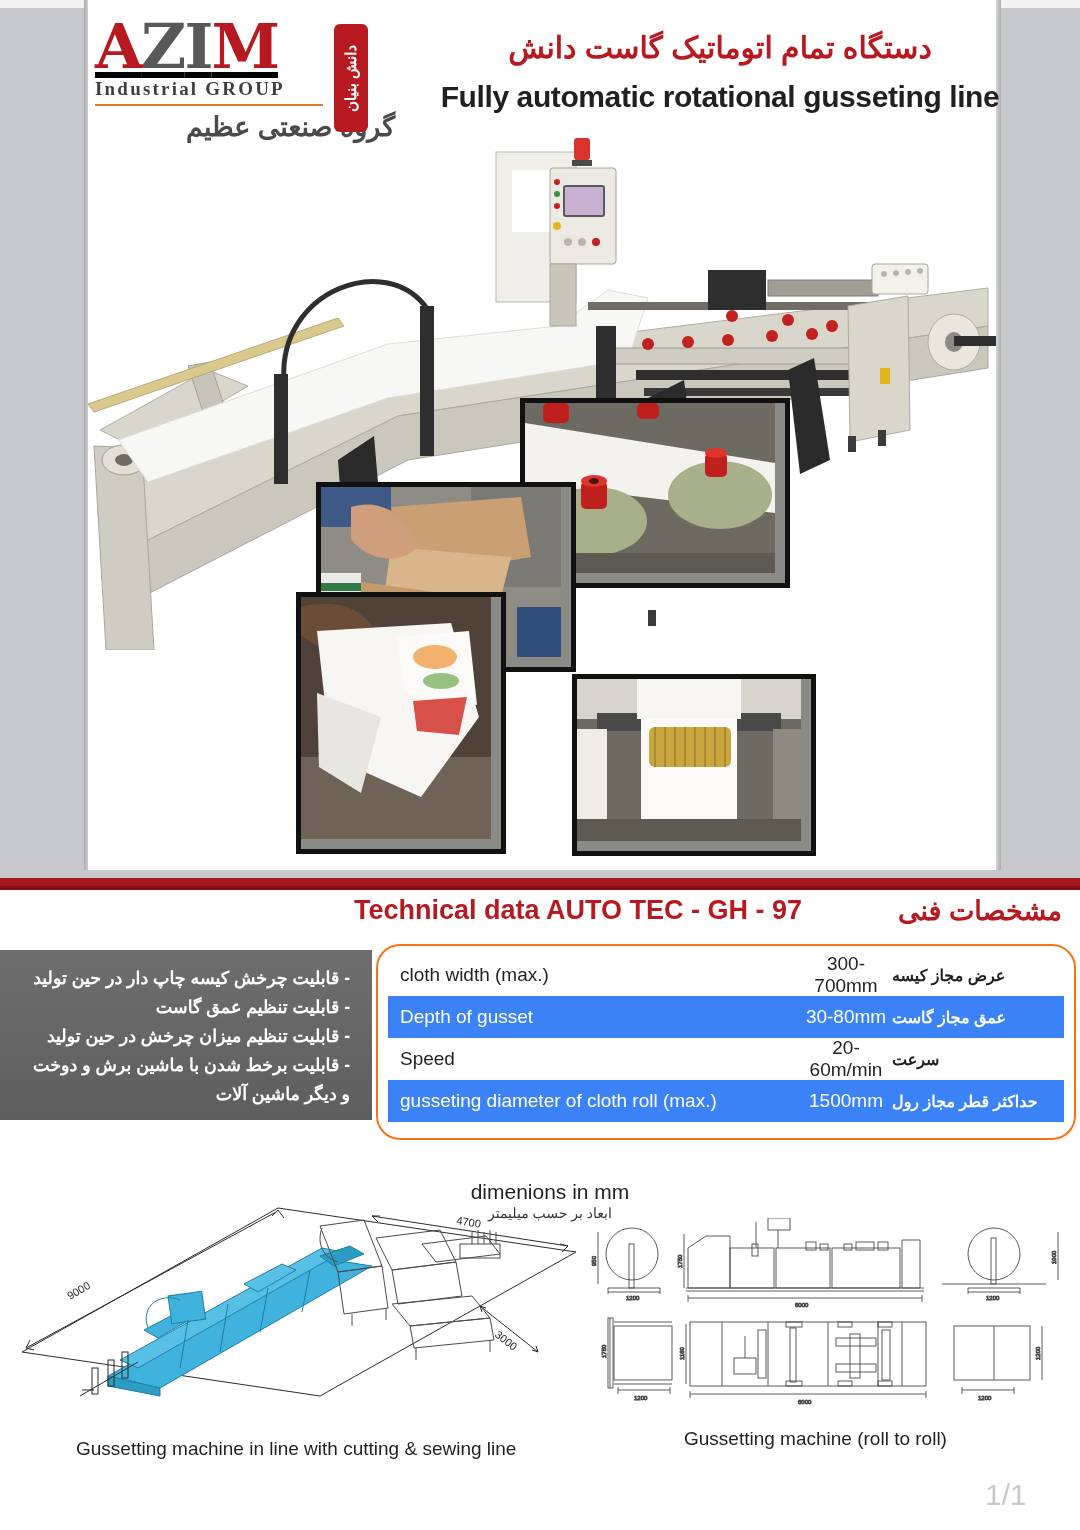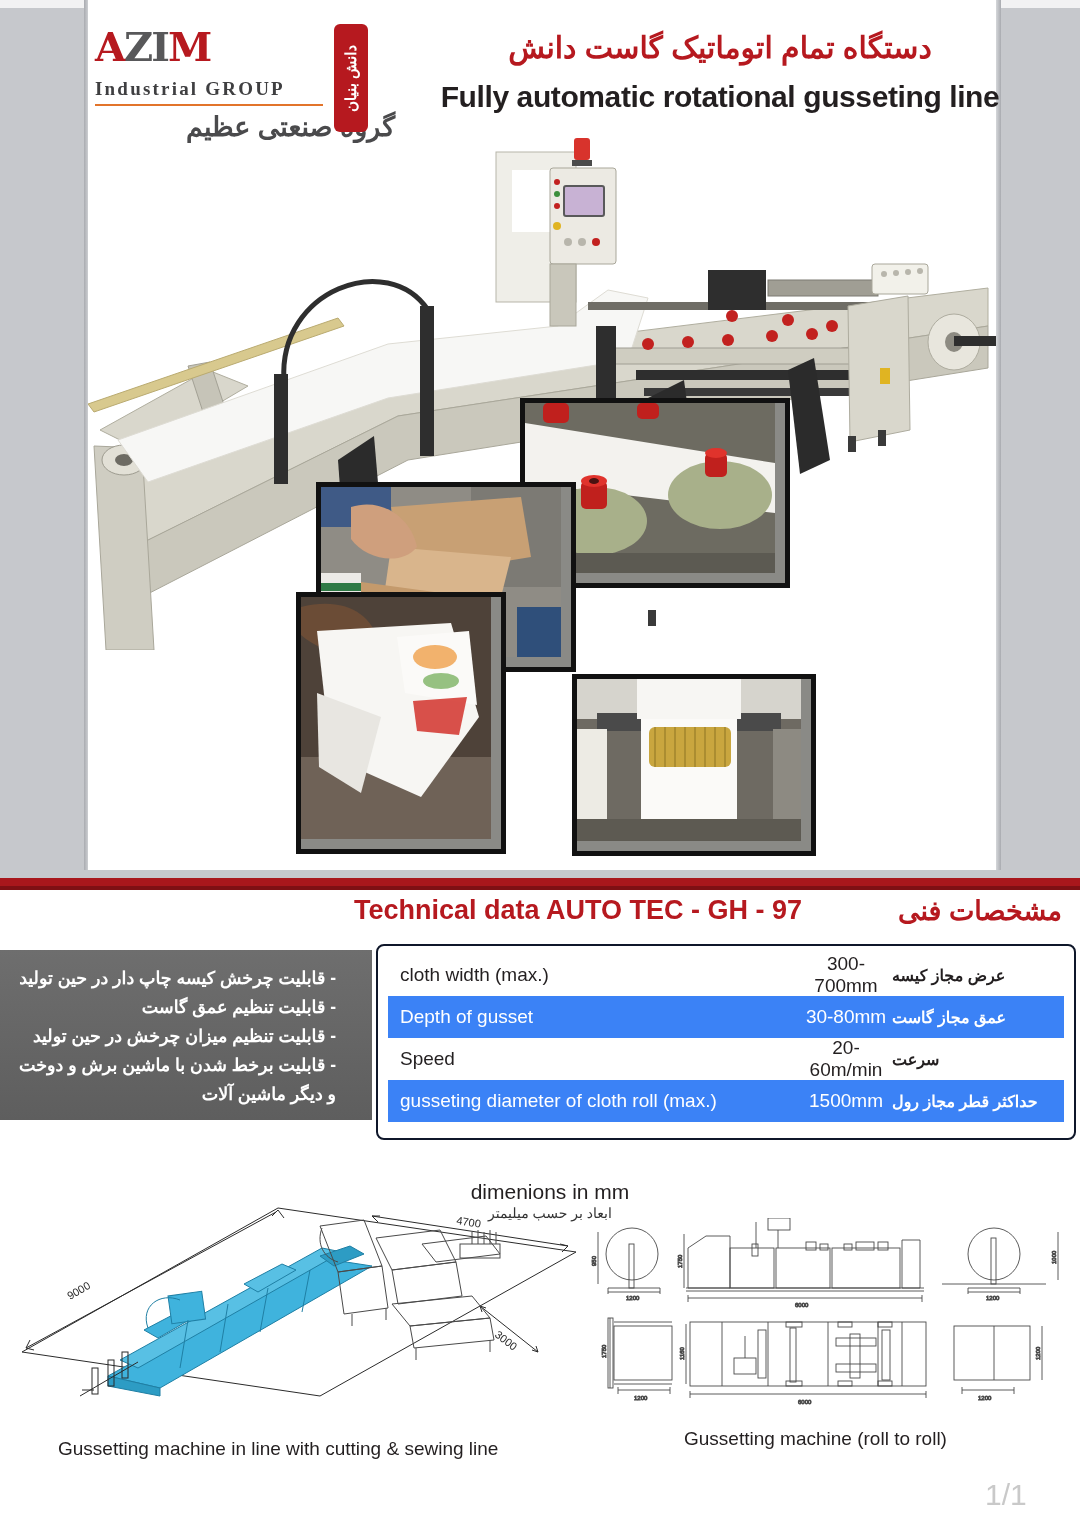--- a/index.html
+++ b/index.html
@@ -7,21 +7,21 @@
 
   
   #hero{position:absolute;left:0;top:0;width:1080px;height:878px;background:#c6c8cc;}
   #hero-inner{position:absolute;left:88px;top:0;width:908px;height:870px;background:#fff;}
   #hero-shadow-l{position:absolute;left:84px;top:0;width:5px;height:870px;background:linear-gradient(90deg,#a9abb0,#d5d7da);}
   #hero-shadow-r{position:absolute;left:996px;top:0;width:5px;height:870px;background:linear-gradient(90deg,#d5d7da,#a9abb0);}
   #hero-top-gap{position:absolute;left:0;top:0;width:1080px;height:8px;background:#f2f2f3;}
 
   
   #logo{position:absolute;left:95px;top:18px;width:300px;height:130px;}
-  .logo-word{font-family:"DejaVu Serif",serif;font-weight:bold;font-size:40px;letter-spacing:-2px;line-height:58px;}
+  .logo-word{font-family:"DejaVu Serif",serif;font-weight:bold;font-size:62px;letter-spacing:-2px;line-height:58px;text-decoration:underline;}
   .lw-a{color:#b6191f;}.lw-z{color:#58585a;}.lw-i{color:#58585a;}.lw-m{color:#b6191f;}
   #logo-sub{font-family:Liberation Serif, serif;font-size:19px;letter-spacing:2.2px;color:#3f3f41;margin-top:2px;font-weight:bold;}
   #logo-rule{width:228px;height:2px;background:#e2742b;margin-top:4px;}
   #logo-fa{font-size:27px;color:#4a4a4c;font-weight:bold;direction:rtl;margin-top:5px;letter-spacing:0px;}
   #badge{position:absolute;left:334px;top:24px;width:34px;height:108px;background:#b6191f;border-radius:6px;color:#fff;}
   #badge span{display:block;writing-mode:vertical-rl;text-orientation:mixed;transform:rotate(180deg);
     font-size:15px;direction:rtl;text-align:center;width:34px;height:108px;line-height:34px;font-weight:bold;}
 
   
   #title-fa{position:absolute;left:440px;top:30px;width:560px;text-align:center;direction:rtl;
@@ -42,47 +42,47 @@
   #red-band-shade{position:absolute;left:0;top:886px;width:1080px;height:4px;background:#7e1014;}
 
   
   #spec-head{position:absolute;left:370px;top:895px;width:710px;height:44px;}
   #spec-head-en{position:absolute;right:278px;top:0;color:#b6191f;font-size:27px;font-weight:bold;white-space:nowrap;}
   #spec-head-fa{position:absolute;right:18px;top:0;color:#b6191f;font-size:27px;font-weight:bold;direction:rtl;white-space:nowrap;}
 
   
   #features{position:absolute;left:0;top:950px;width:372px;height:170px;
     background:linear-gradient(180deg,#6e6e6e,#5e5e5e);color:#fff;direction:rtl;text-align:right;
-    padding:14px 36px 0 14px;box-sizing:border-box;}
+    padding:14px 22px 0 14px;box-sizing:border-box;}
   #features li{list-style:none;font-size:17.5px;font-weight:bold;line-height:29px;white-space:nowrap;}
   #features ul{margin:0;padding:0;}
 
   
   #spec-card{position:absolute;left:376px;top:944px;width:700px;height:196px;
-    background:#fff;border:2px solid #0f172a;border-radius:8px;box-sizing:border-box;padding:8px 10px;}
+    background:#fff;border:2px solid #f97316;border-radius:24px;box-sizing:border-box;padding:8px 10px;}
   .srow{display:flex;align-items:center;height:42px;box-sizing:border-box;padding:0 12px;}
   .srow.alt{background:#3b82f6;color:#fff;}
   .srow.plain{background:#fff;color:#231f20;}
   .s-en{flex:0 0 400px;font-size:19px;}
   .s-val{flex:1;font-size:19px;text-align:center;}
   .s-fa{flex:0 0 160px;font-size:16px;text-align:left;direction:rtl;font-weight:bold;}
 
   
   #draw-area{position:absolute;left:0;top:1148px;width:1080px;height:330px;background:#fff;}
   #dim-label{position:absolute;left:420px;top:1180px;width:260px;text-align:center;}
   #dim-en{font-size:21px;color:#231f20;}
   #dim-fa{font-size:14px;color:#333;direction:rtl;margin-top:1px;}
 
   
   #iso{position:absolute;left:20px;top:1200px;width:560px;height:200px;}
   
   #ortho{position:absolute;left:590px;top:1218px;width:480px;height:190px;}
 
   .cap{position:absolute;font-size:19px;color:#231f20;}
-  #cap-left{left:58px;top:1438px;}
+  #cap-left{left:76px;top:1438px;}
   #cap-right{left:684px;top:1428px;}
 
   #pageno{position:absolute;left:985px;top:1478px;font-size:30px;color:#c9c9c9;}
 
   svg{display:block;}
 </style>
 </head>
 <body>
 
 <div id="hero">

